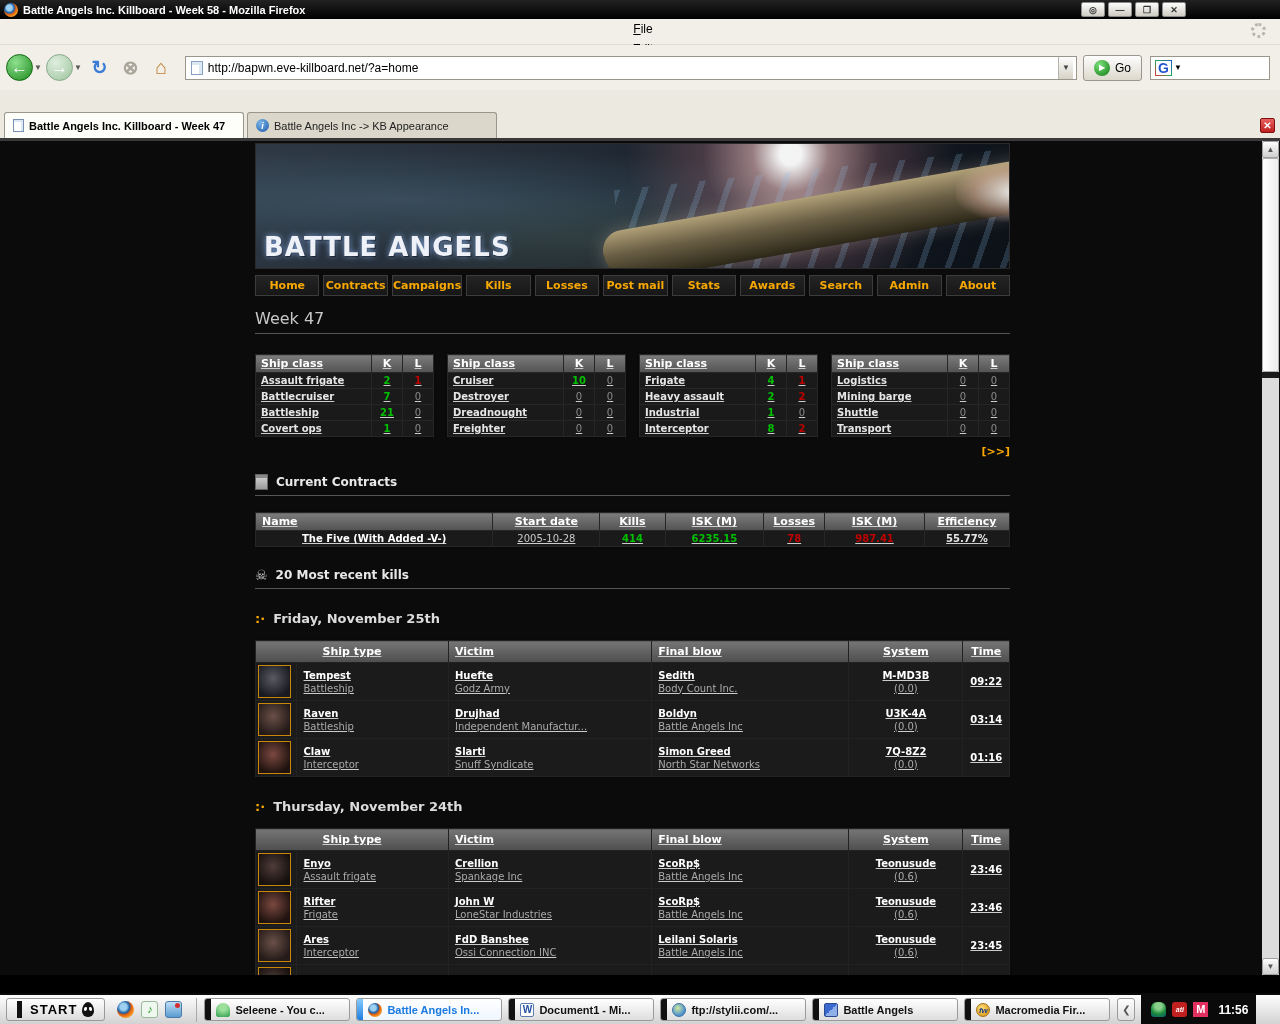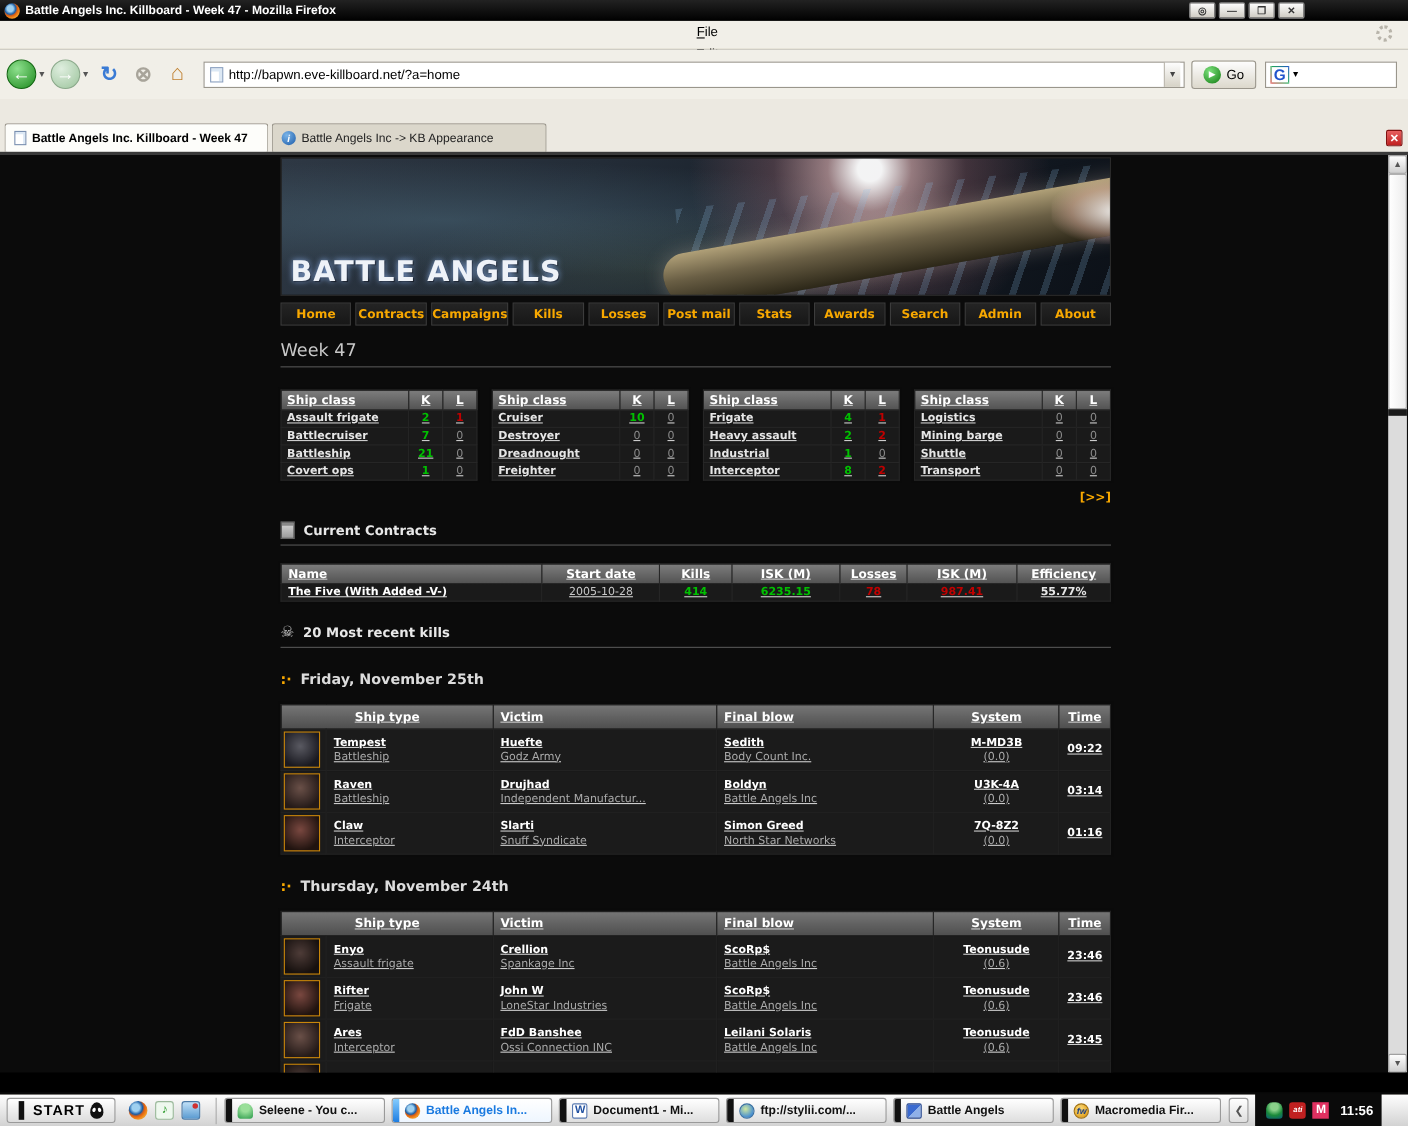--- a/index.html
+++ b/index.html
@@ -131,21 +131,21 @@
     box-shadow:inset 0 3px 0 #888; }
   .skull-icon { font-size:14px; color:#cccccc; }
 
   
   .ct-table { width:755px; margin-top:16px; background:#131313; border:1px solid #4c4c4c; box-shadow:0 0 0 2px #0a0a0a; }
   .ct-table th { background:linear-gradient(#7c7c7c,#525252); color:#fff; font-size:11px; padding:2px 6px;
     border:1px solid #262626; text-align:center; }
   .ct-table th.nm { text-align:left; }
   .ct-table td { font-size:10px; font-weight:bold; color:#e6e6e6; padding:2px 6px; border:1px solid #262626;
     background:#1a1a1a; text-align:center; }
-  .ct-table td.nm { text-align:left; color:#fff; }
+  .ct-table td.nm { text-align:center; color:#fff; }
   .ct-table td.dt { color:#c8c8c8; font-weight:normal; }
 
   
   .day-head { display:flex; align-items:center; gap:8px; margin-top:22px; font-size:13px; font-weight:bold; color:#dcdcdc; }
   .day-bullet { color:#f8a800; font-weight:bold; font-size:13px; }
 
   
   .kill-table { width:755px; margin-top:14px; background:#131313; border:1px solid #4c4c4c; box-shadow:0 0 0 2px #0a0a0a; }
   .kill-table th { background:linear-gradient(#757575,#4e4e4e); color:#fff; font-size:11px; padding:4px 6px;
     border:1px solid #222; }
@@ -211,21 +211,21 @@
   .tr-m { background:#e03060; color:#fff; font-size:11px; font-weight:bold; text-align:center; line-height:15px; }
   .clock { color:#fff; font-size:12px; font-weight:bold; margin-left:4px; }
 </style>
 </head>
 <body>
 
 <div class="desktop">
 
   <div class="titlebar">
     <div class="ff-icon"></div>
-    <div class="title-text">Battle Angels Inc. Killboard - Week 47 - Mozilla Firefox</div>
+    <div class="title-text">Battle Angels Inc. Killboard - Week 58 - Mozilla Firefox</div>
     <div class="win-btns">
       <div class="win-btn">◎</div>
       <div class="win-btn">—</div>
       <div class="win-btn">❐</div>
       <div class="win-btn">✕</div>
     </div>
   </div>
 
   <div class="menubar">
     <span class="menu-item">File</span>

